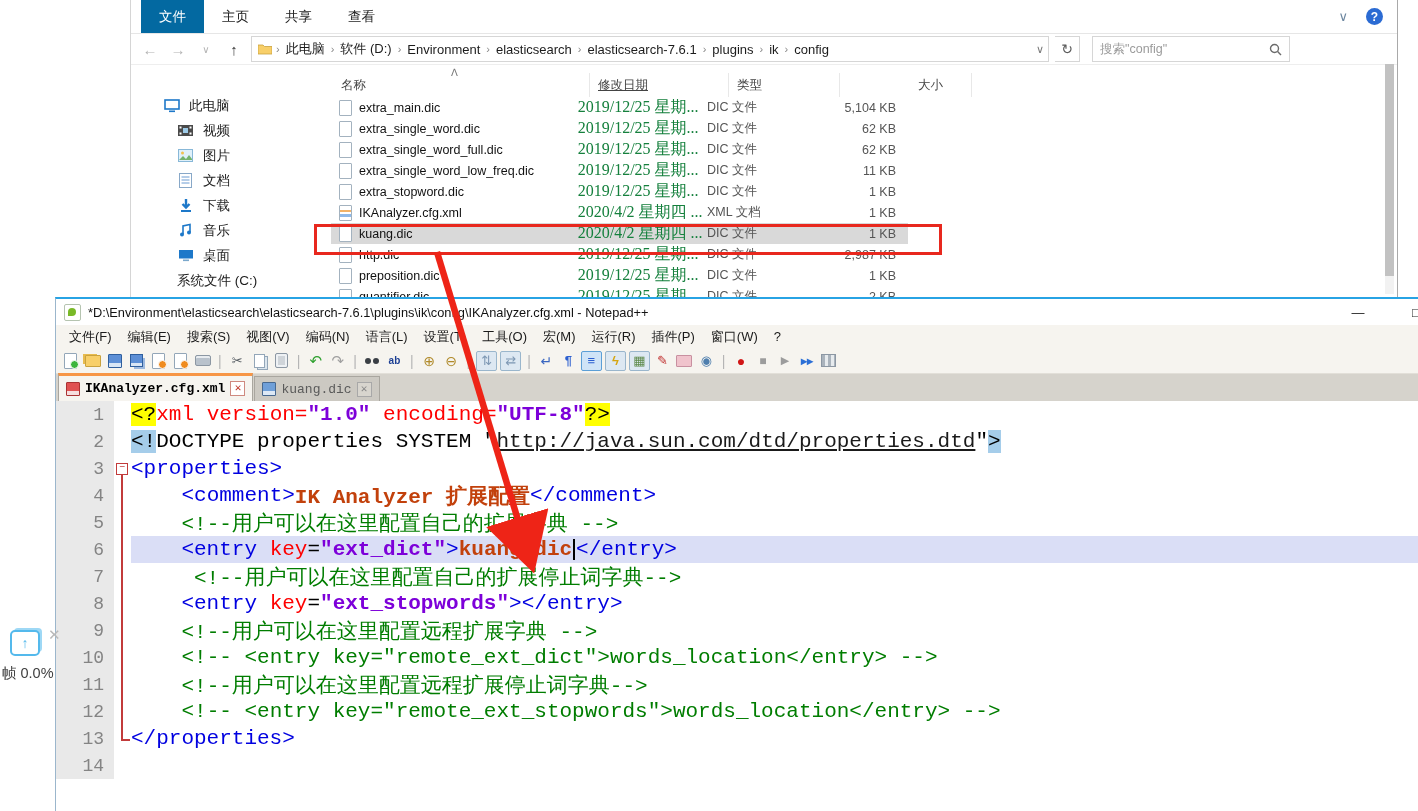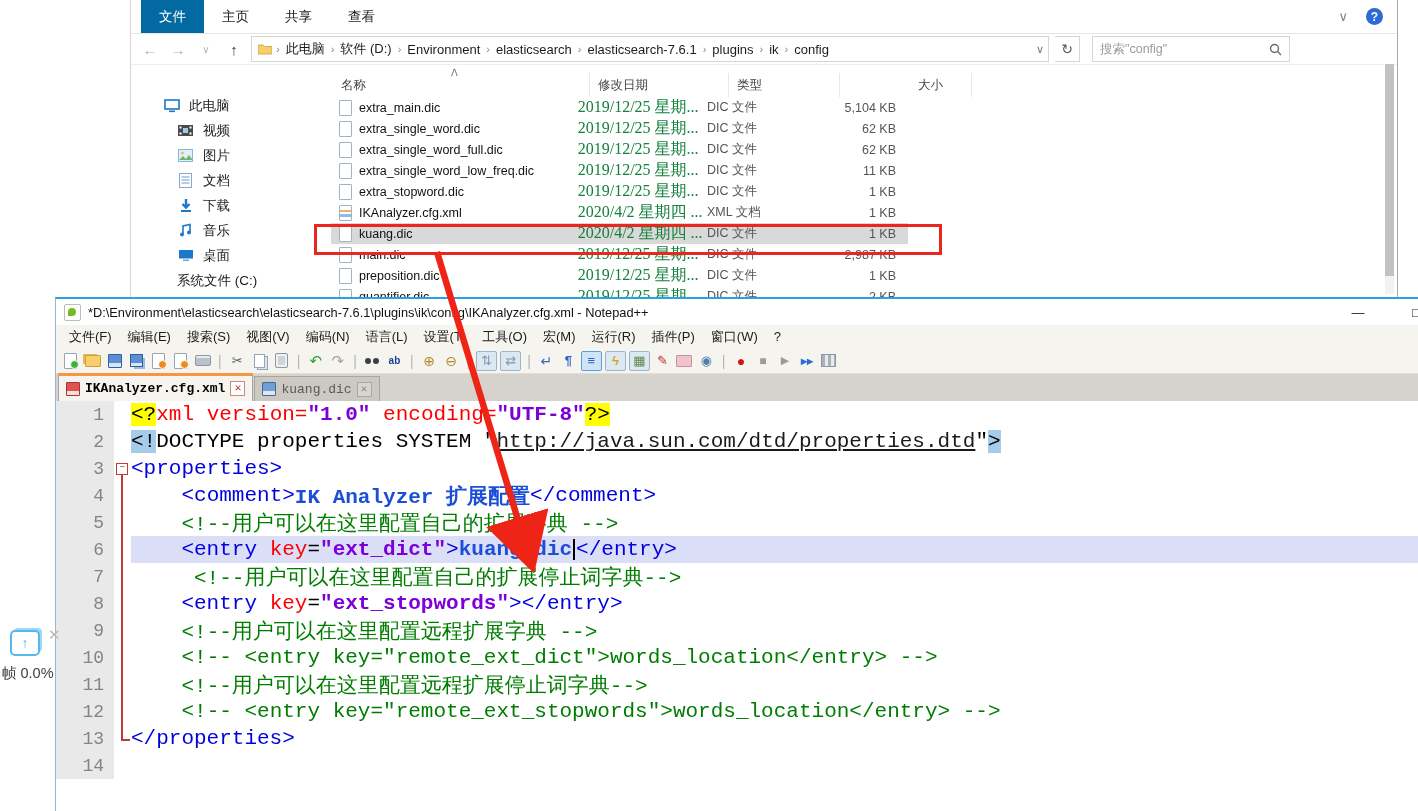--- a/index.html
+++ b/index.html
@@ -29,21 +29,21 @@
   #explorer-body{display:flex;height:234px;}
   #sidebar{width:200px;padding-top:22px;overflow:hidden;}
   .sbitem{height:25px;display:flex;align-items:center;gap:9px;font-size:13.5px;color:#1c1c1c;}
   .sbitem.ind0{padding-left:32px;} .sbitem.ind1{padding-left:46px;}
   .sbitem.gap{margin-top:6px;}
   .sbicon{width:17px;height:15px;display:flex;align-items:center;justify-content:center;}
   #filelist{flex:1;position:relative;padding-top:8px;}
   #cols{height:24px;display:flex;align-items:center;position:relative;}
   .colh{font-size:12.5px;color:#444;padding-left:8px;border-right:1px solid #e8e8e8;height:100%;display:flex;align-items:center;}
   .colh.c-name{width:248px;padding-left:10px;}
-  .colh.c-date{width:130px;} .colh.c-type{width:102px;} .colh.c-size{width:95px;justify-content:flex-end;padding-right:28px;}
+  .colh.c-date{width:130px;text-decoration:underline;} .colh.c-type{width:102px;} .colh.c-size{width:95px;justify-content:flex-end;padding-right:28px;}
   #sortcaret{position:absolute;left:120px;top:-6px;font-size:10px;color:#777;}
   #rows{position:absolute;left:0;top:32px;}
   .frow{height:21px;display:flex;align-items:center;width:577px;}
   .frow.selected{background:#d9d9d9;}
   .fc-name{width:248px;display:flex;align-items:center;gap:7px;padding-left:8px;box-sizing:border-box;
     font-size:12.5px;color:#111;}
   .fc-date{width:130px;font-size:16px;color:#15803d;font-family:Liberation Serif, serif;}
   .fc-type{width:102px;font-size:12.5px;color:#555;}
   .fc-size{width:88px;font-size:12.5px;color:#555;text-align:right;padding-right:12px;}
   .ficon{width:11px;height:14px;background:#fff;border:1px solid #a3b2bf;border-radius:1px;flex:0 0 auto;}
@@ -96,21 +96,21 @@
   .eline{display:flex;height:27px;align-items:center;}
   .lnum{width:58px;background:#e9e9e9;color:#848484;font-size:18px;text-align:right;padding-right:10px;box-sizing:border-box;height:27px;display:flex;align-items:center;justify-content:flex-end;}
   .foldc{width:17px;height:27px;position:relative;background:#fff;flex:0 0 auto;}
   .fold-box{position:absolute;left:2px;top:8px;width:10px;height:10px;border:1px solid #c23b3b;background:#fff;color:#c23b3b;
     font-size:10px;line-height:8px;text-align:center;}
   .fold-line{position:absolute;left:7px;top:0;height:27px;border-left:2px solid #c23b3b;}
   .fold-end{position:absolute;left:7px;top:0;height:14px;width:7px;border-left:2px solid #c23b3b;border-bottom:2px solid #c23b3b;}
   .codec{flex:1;white-space:pre;font-size:21px;color:#000;height:27px;display:flex;align-items:center;overflow:hidden;}
   .eline.hl .codec{background:#dadef6;}
   .s-tag{color:#0000e0;} .s-attr{color:#fe0000;} .s-val{color:#7d00d9;font-weight:bold;}
-  .s-com{color:#007d00;} .s-txt{color:#1d4ed8;font-weight:bold;} .s-pln{color:#000;}
+  .s-com{color:#007d00;} .s-txt{color:#c2410c;font-weight:bold;} .s-pln{color:#000;}
   .s-url{color:#1a1a1a;text-decoration:underline;}
   .s-ylw{background:#ffff00;color:#000;} .s-blu{background:#a5cdea;color:#000;}
   .caret{display:inline-block;width:0;height:21px;border-left:2px solid #000;margin:0 1px;}
 
   
   #annot-rect{position:absolute;left:314px;top:224px;width:622px;height:25px;border:3px solid #e8281e;z-index:40;}
   #arrow-svg{position:absolute;left:0;top:0;z-index:41;pointer-events:none;}
   #recorder{position:absolute;left:2px;top:630px;width:70px;z-index:42;}
   #rec-icon{width:26px;height:22px;border:2px solid #54b9ec;border-radius:5px;color:#54b9ec;font-size:14px;font-weight:bold;
     display:flex;align-items:center;justify-content:center;margin-left:8px;background:#fff;box-shadow:3px -3px 0 -1px #9ed8f5;}
@@ -330,21 +330,21 @@
                 <span class="ficon"></span>
                 <span>kuang.dic</span>
               </div>
               <div class="fc-date">2020/4/2 星期四 ...</div>
               <div class="fc-type">DIC 文件</div>
               <div class="fc-size">1 KB</div>
             </div>
             <div class="frow">
               <div class="fc-name">
                 <span class="ficon"></span>
-                <span>main.dic</span>
+                <span>http.dic</span>
               </div>
               <div class="fc-date">2019/12/25 星期...</div>
               <div class="fc-type">DIC 文件</div>
               <div class="fc-size">2,987 KB</div>
             </div>
             <div class="frow">
               <div class="fc-name">
                 <span class="ficon"></span>
                 <span>preposition.dic</span>
               </div>

